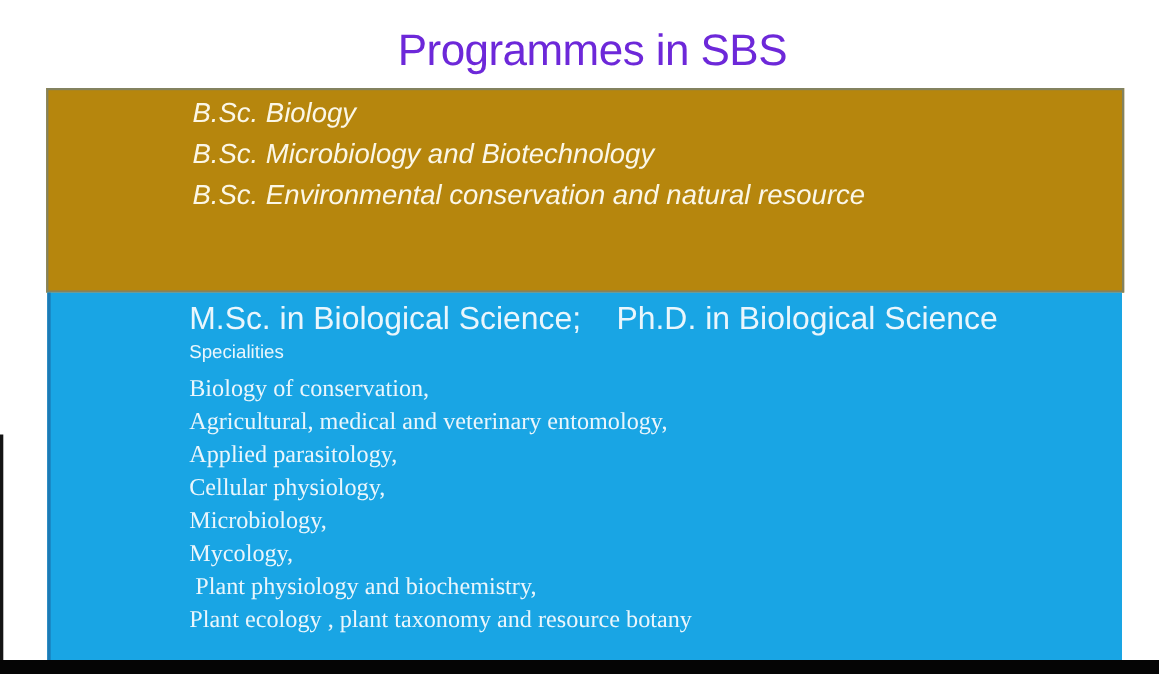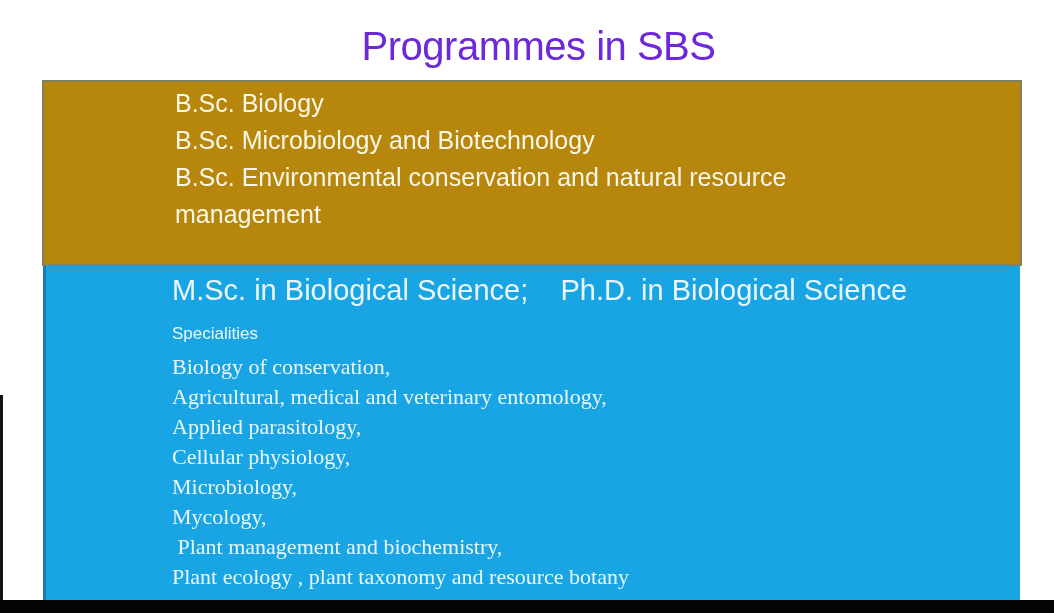--- a/index.html
+++ b/index.html
@@ -24,20 +24,21 @@
   }
   .undergrad-panel {
     position: absolute;
     left: 42px; top: 80px;
     width: 980px; height: 186px;
     box-sizing: border-box;
     background: #B6860D;
     border: 2px solid #83825F;
     padding: 3px 30px 0 131px;
     color: #FBF7E7;
+    font-style: italic;
   }
   .undergrad-panel .prog-line {
     font-size: 25px;
     line-height: 37px;
     white-space: pre-wrap;
   }
   .postgrad-panel {
     position: absolute;
     left: 43px; top: 266px;
     width: 977px; height: 336px;
@@ -46,21 +47,20 @@
     border-left: 3px solid #1C7AB5;
     padding: 4px 20px 0 126px;
     color: #EAF6FC;
   }
   .postgrad-heading {
     font-size: 29px;
     line-height: 40px;
     white-space: pre-wrap;
   }
   .specialities-label {
-    margin-top: 14px;
     font-size: 17px;
     line-height: 20px;
   }
   .specialities-list {
     margin-top: 8px;
     font-family: Liberation Serif, serif;
   }
   .speciality-item {
     font-size: 22px;
     line-height: 30px;
@@ -81,32 +81,31 @@
 </style>
 </head>
 <body>
 
 <div class="slide-title">Programmes in SBS</div>
 
 <div class="undergrad-panel" style="background-color: rgb(182, 134, 13); border-color: rgb(131, 130, 95); color: rgb(251, 247, 231);">
   <div class="prog-line">B.Sc. Biology</div>
   <div class="prog-line">B.Sc. Microbiology and Biotechnology</div>
   <div class="prog-line">B.Sc. Environmental conservation and natural resource</div>
-  <div class="prog-line">management</div>
 </div>
 
 <div class="postgrad-panel" style="background-color: rgb(25, 165, 228); color: rgb(234, 246, 252);">
   <div class="postgrad-heading">M.Sc. in Biological Science;    Ph.D. in Biological Science</div>
   <div class="specialities-label">Specialities</div>
   <div class="specialities-list">
     <div class="speciality-item">Biology of conservation,</div>
     <div class="speciality-item">Agricultural, medical and veterinary entomology,</div>
     <div class="speciality-item">Applied parasitology,</div>
     <div class="speciality-item">Cellular physiology,</div>
     <div class="speciality-item">Microbiology,</div>
     <div class="speciality-item">Mycology,</div>
-    <div class="speciality-item"> Plant management and biochemistry,</div>
+    <div class="speciality-item"> Plant physiology and biochemistry,</div>
     <div class="speciality-item">Plant ecology , plant taxonomy and resource botany</div>
   </div>
 </div>
 
 <div class="left-edge-line"></div>
 <div class="bottom-bar"></div>
 
 </body></html>

